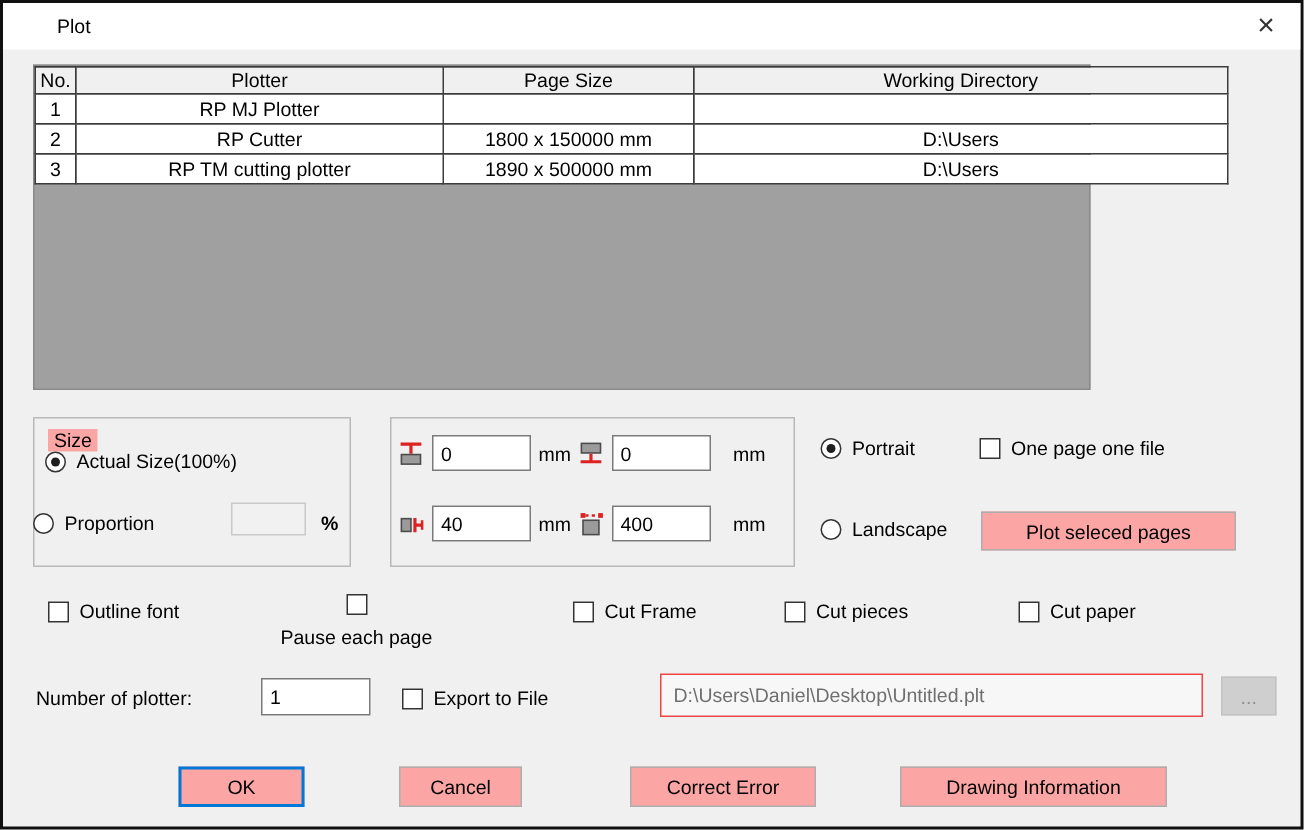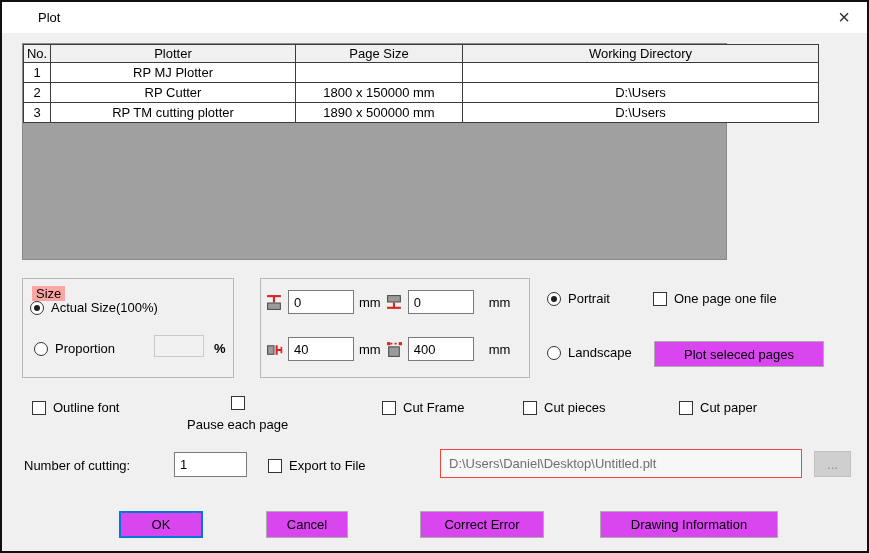--- a/index.html
+++ b/index.html
@@ -33,21 +33,21 @@
   .radio { display:inline-block; width:14px; height:14px; border:1px solid #333; border-radius:50%;
            background:#fff; vertical-align:middle; position:relative; flex:none; }
   .radio.checked::after { content:""; position:absolute; left:3px; top:3px; width:6px; height:6px;
            border-radius:50%; background:#1f1f1f; }
   .checkbox { display:inline-block; width:14px; height:14px; border:1px solid #333; background:#fff;
            vertical-align:middle; flex:none; }
   .ctl-row { position:absolute; display:flex; align-items:center; gap:7px; white-space:nowrap; }
   input.txt { height:24px; border:1px solid #7a7a7a; background:#fff; font:13px "Liberation Sans",sans-serif;
            padding:2px 5px; }
   input.txt.disabled { background:#f1f1f1; border:1px solid #c9c9c9; }
-  .btn { position:absolute; background:#d946ef; border:1px solid #adadad; font:13px "Liberation Sans",sans-serif;
+  .btn { position:absolute; background:#fca5a5; border:1px solid #adadad; font:13px "Liberation Sans",sans-serif;
          display:flex; align-items:center; justify-content:center; cursor:pointer; }
   .btn.default { border:2px solid #0078d7; }
   .btn.disabled { background:#cfcfcf; border:1px solid #c2c2c2; color:#8f8f8f; }
 
   .pathbox { position:absolute; left:438px; top:447px; width:362px; height:29px; background:#f7f7f7;
              border:1px solid #ef4444; color:#6f6f6f; font-size:13px; line-height:27px; padding:0 8px;
              white-space:nowrap; overflow:hidden; }
   .mm { display:inline-block; }
   .icon16 { width:17px; height:17px; flex:none; }
 </style>
@@ -98,21 +98,21 @@
       </table>
   </div>
 
   <div class="groupbox" style="left:20px; top:276px; width:212px; height:100px;">
     <span class="gb-label">Size</span>
   </div>
   <div class="ctl-row" style="left:28px; top:298px;">
     <span class="radio checked"></span>
     <span>Actual Size(100%)</span>
   </div>
-  <div class="ctl-row" style="left:32px; top:339px;">
+  <div class="ctl-row" style="left:20px; top:339px;">
     <span class="radio"></span>
     <span>Proportion</span>
   </div>
   <input class="txt disabled" style="position: absolute; left: 152px; top: 333px; width: 50px; height: 22px;" value="">
   <span style="position:absolute; left:212px; top:339px; font-weight:700;">%</span>
 
   <div class="groupbox" style="left:258px; top:276px; width:270px; height:100px;"></div>
 
   <div class="ctl-row" style="left:264px; top:288px; gap:5px;">
     <svg class="icon16" viewBox="0 0 16 16">
@@ -178,21 +178,21 @@
   </div>
   <div class="ctl-row" style="left:521px; top:398px;">
     <span class="checkbox"></span>
     <span>Cut pieces</span>
   </div>
   <div class="ctl-row" style="left:677px; top:398px;text-align:right;">
     <span class="checkbox"></span>
     <span>Cut paper</span>
   </div>
 
-  <span style="position:absolute; left:22px; top:456px;">Number of cutting:</span>
+  <span style="position:absolute; left:22px; top:456px;">Number of plotter:</span>
   <input class="txt" style="position: absolute; left: 172px; top: 450px; width: 73px; height: 25px;" value="1">
   <div class="ctl-row" style="left:266px; top:456px;">
     <span class="checkbox"></span>
     <span>Export to File</span>
   </div>
   <div class="pathbox">D:\Users\Daniel\Desktop\Untitled.plt</div>
   <div class="btn disabled" style="left:812px; top:449px; width:37px; height:26px;">...</div>
 
   <div class="btn default" style="left:105px; top:509px; width:84px; height:27px;margin-left:12px;">OK</div>
   <div class="btn" style="left:264px; top:509px; width:82px; height:27px;">Cancel</div>

